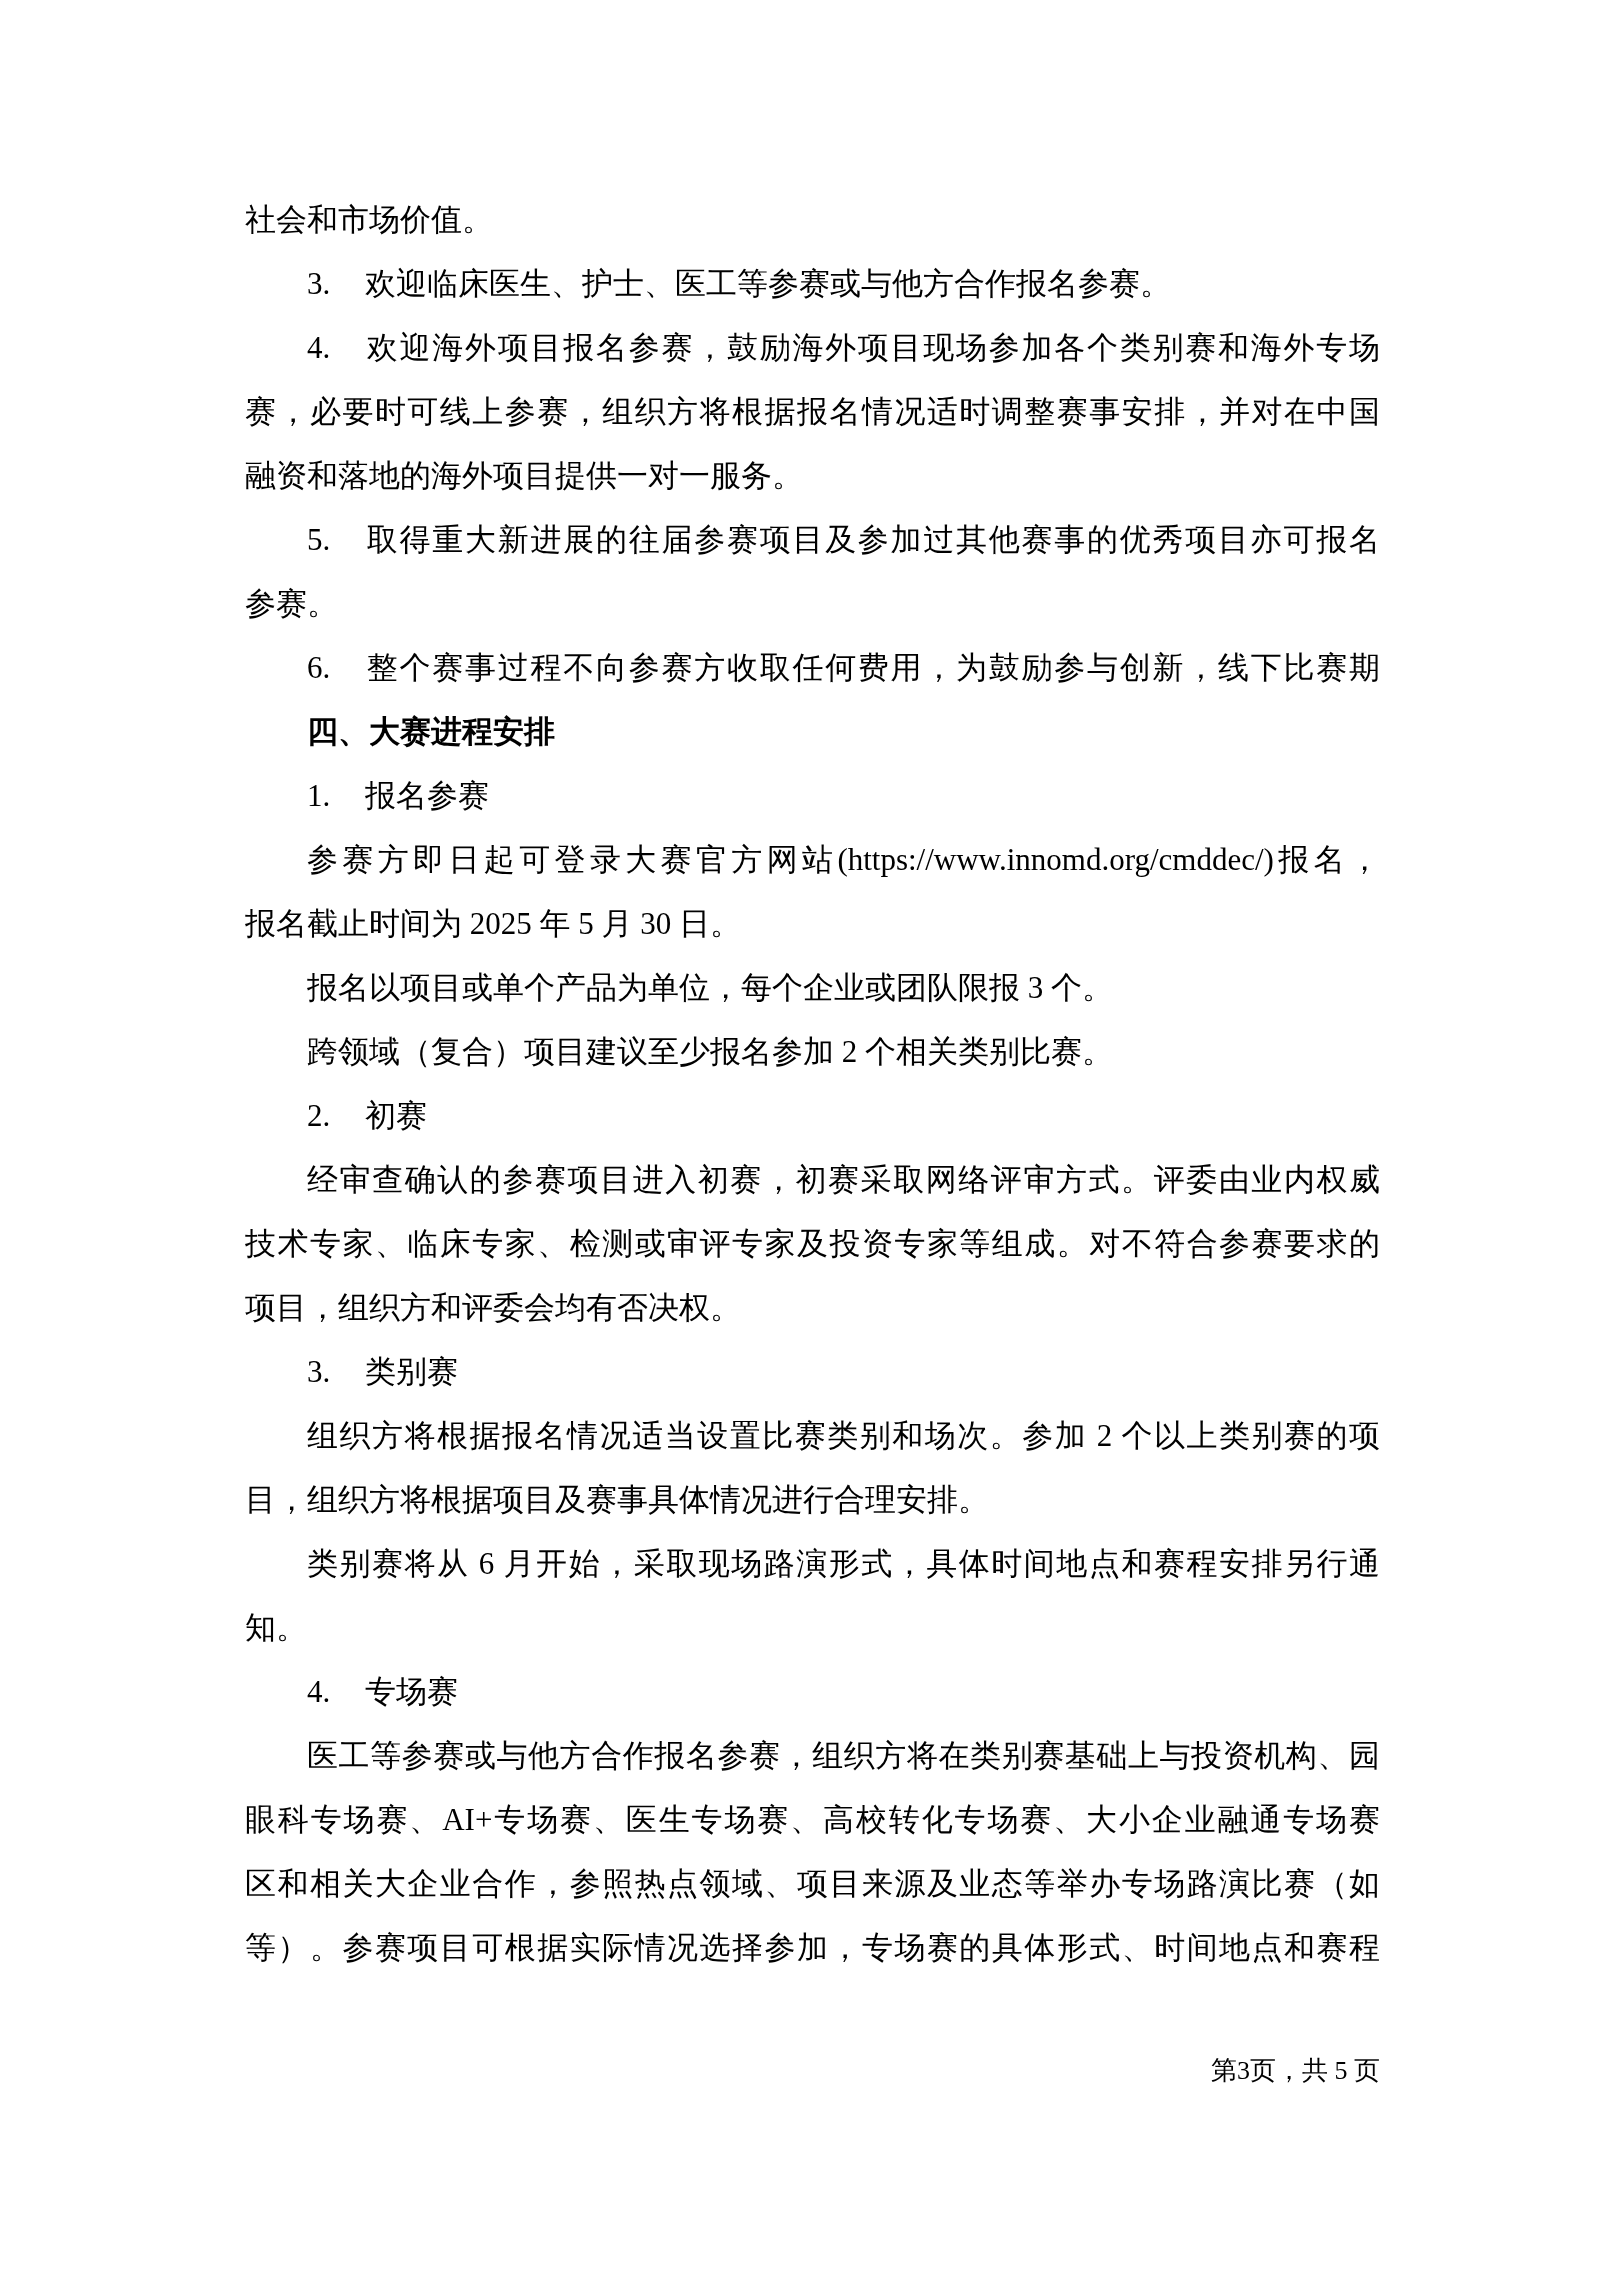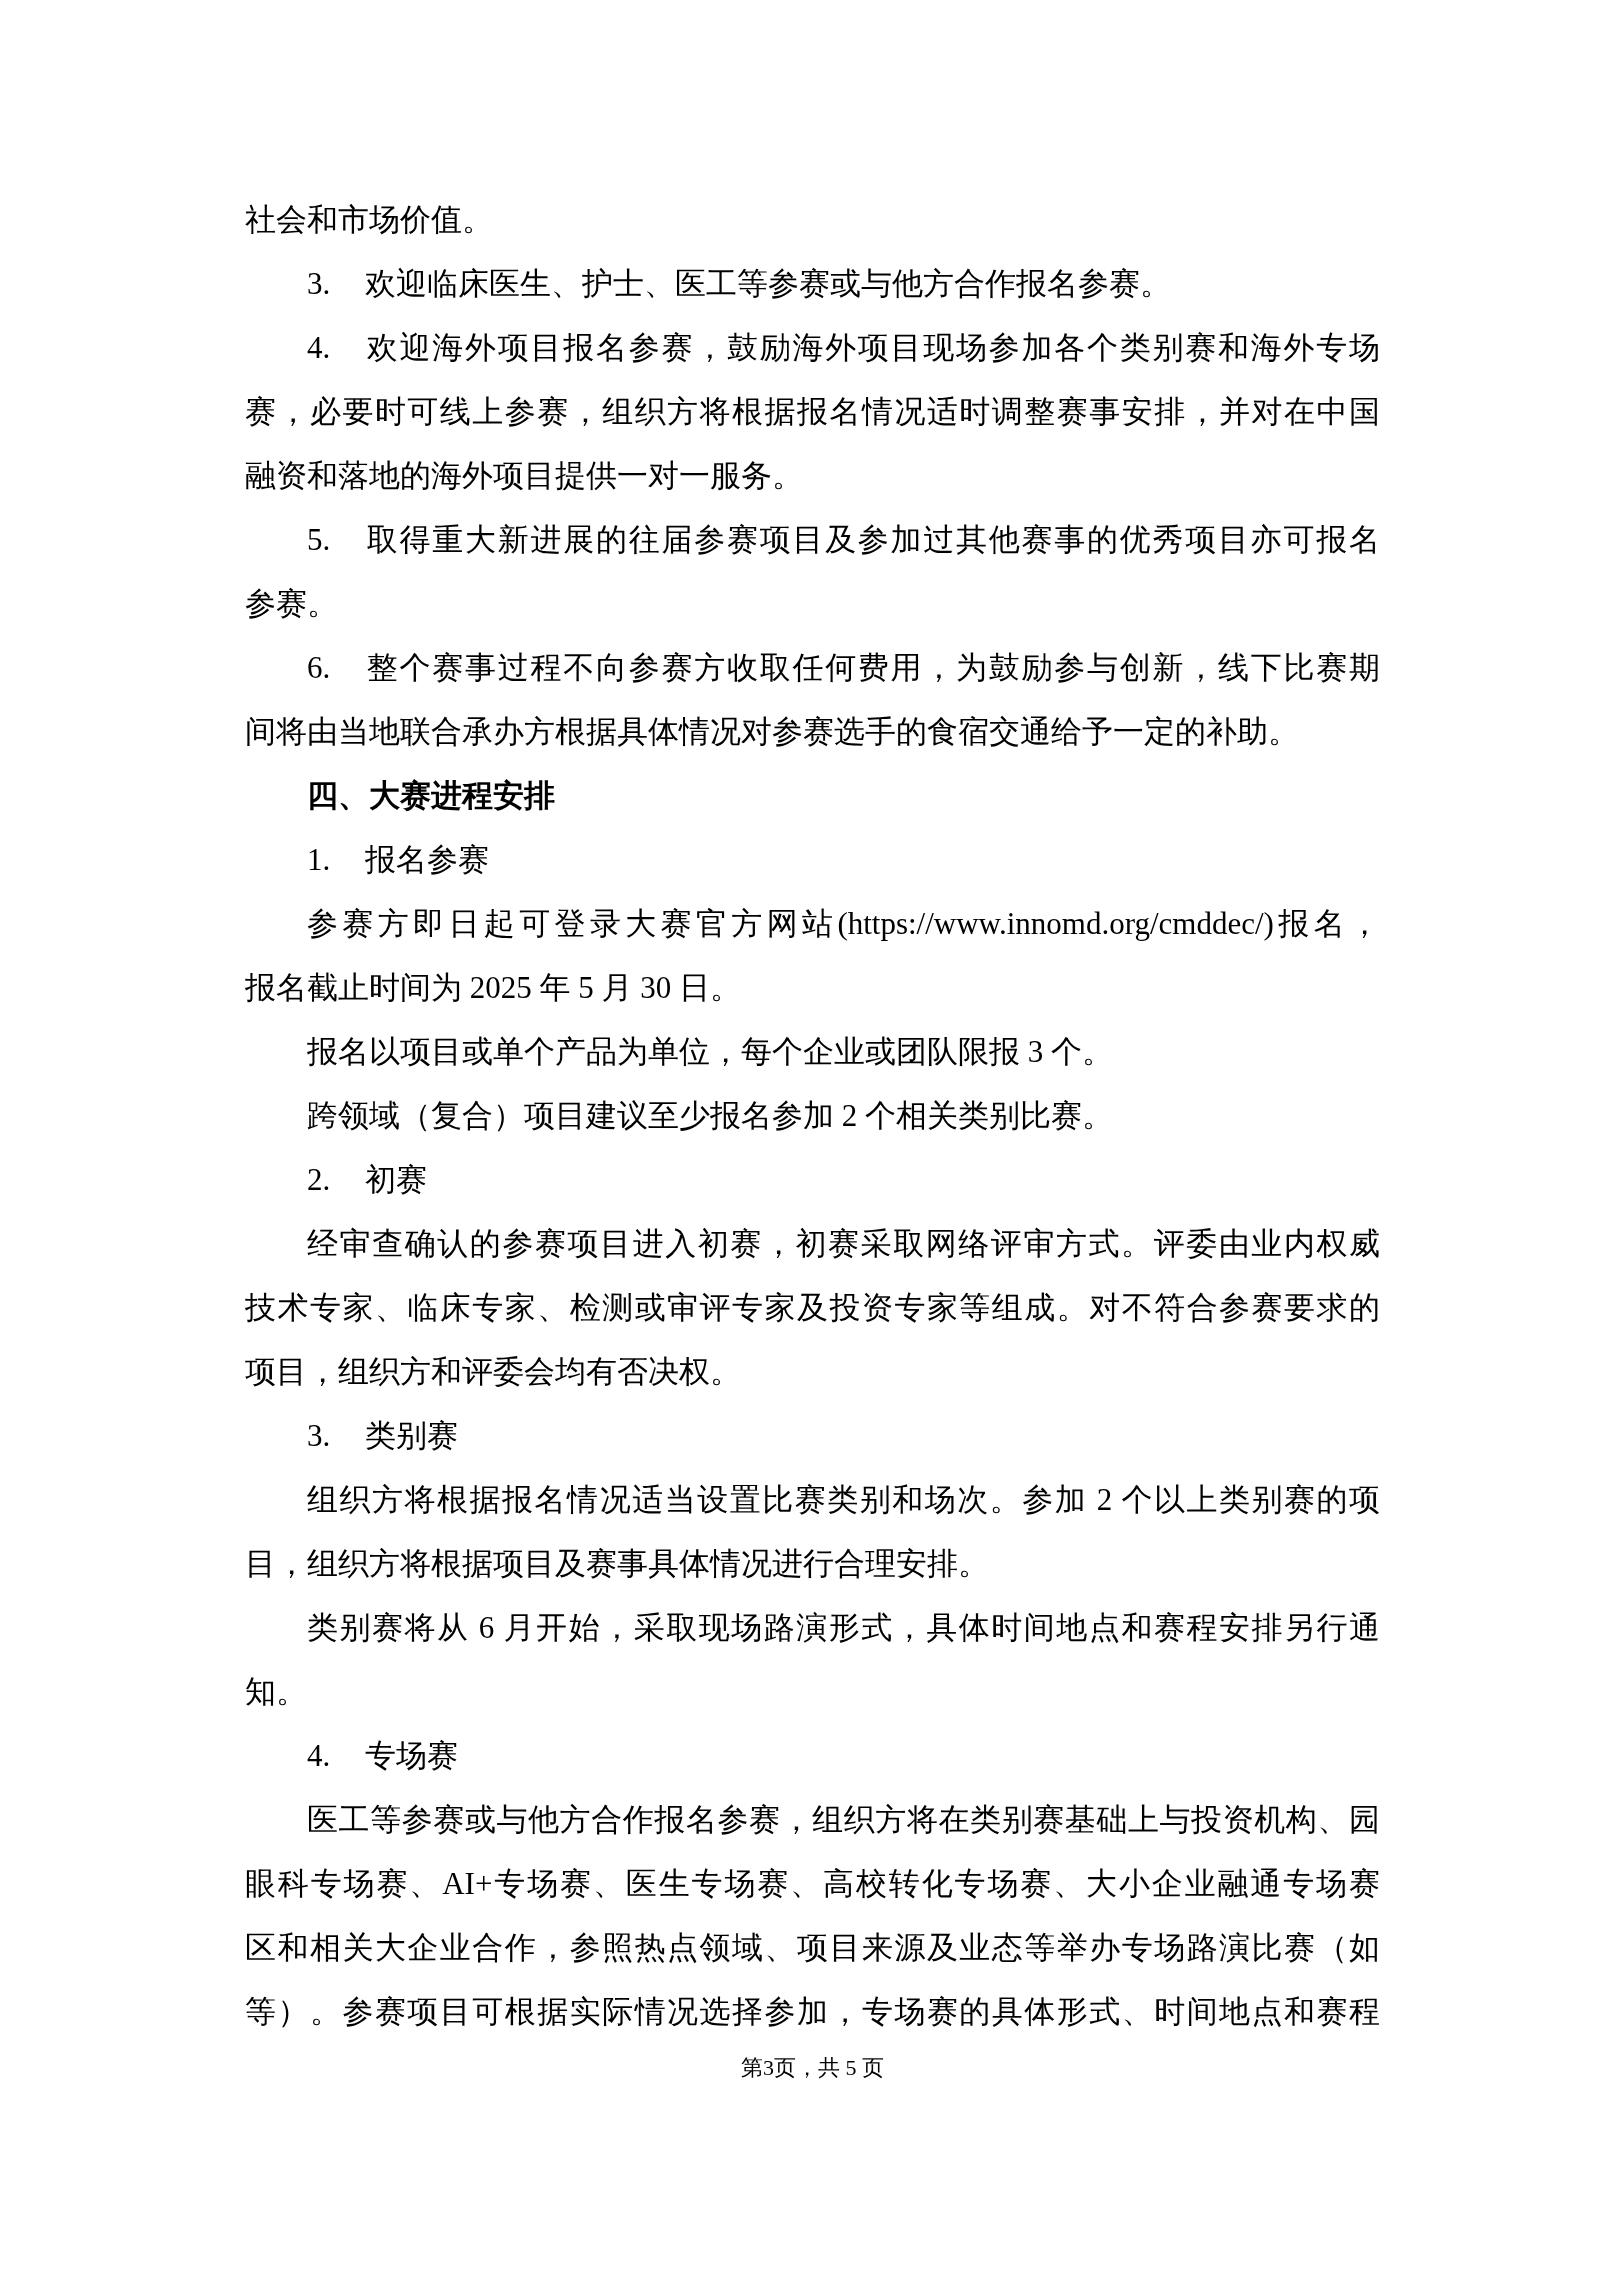--- a/index.html
+++ b/index.html
@@ -55,39 +55,38 @@
   }
   .seg-bold{
     font-weight:400;
     text-align:right;
   }
   .footer{
     position:absolute;
     left:var(--margin-left);
     top:2055px;
     width:var(--text-width);
-    text-align:center;
-    font-size:22px;
+    text-align:right;
+    font-size:26px;
     line-height:1.2;
   }
 </style>
 </head>
 <body>
 
 <div class="page">
   <div class="content" id="body-text">
       <div class="line">社会和市场价值。</div>
       <div class="line indent"><span class="marker">3.</span>欢迎临床医生、护士、医工等参赛或与他方合作报名参赛。</div>
       <div class="line indent fill"><span class="marker">4.</span>欢迎海外项目报名参赛，鼓励海外项目现场参加各个类别赛和海外专场</div>
       <div class="line fill">赛，必要时可线上参赛，组织方将根据报名情况适时调整赛事安排，并对在中国</div>
       <div class="line">融资和落地的海外项目提供一对一服务。</div>
       <div class="line indent fill"><span class="marker">5.</span>取得重大新进展的往届参赛项目及参加过其他赛事的优秀项目亦可报名</div>
       <div class="line">参赛。</div>
       <div class="line indent fill"><span class="marker">6.</span>整个赛事过程不向参赛方收取任何费用，为鼓励参与创新，线下比赛期</div>
-      <div class="line">间将由当地联合承办方根据具体情况对参赛选手的食宿交通给予一定的补助。</div>
       <div class="line indent heading">四、大赛进程安排</div>
       <div class="line indent"><span class="marker">1.</span>报名参赛</div>
       <div class="line indent fill">参赛方即日起可登录大赛官方网站(https://www.innomd.org/cmddec/)报名，</div>
       <div class="line"><span>报名截止时间为 </span><span class="seg-bold">2025 年 5 月 30 日</span><span>。</span></div>
       <div class="line indent">报名以项目或单个产品为单位，每个企业或团队限报 3 个。</div>
       <div class="line indent">跨领域（复合）项目建议至少报名参加 2 个相关类别比赛。</div>
       <div class="line indent"><span class="marker">2.</span>初赛</div>
       <div class="line indent fill">经审查确认的参赛项目进入初赛，初赛采取网络评审方式。评委由业内权威</div>
       <div class="line fill">技术专家、临床专家、检测或审评专家及投资专家等组成。对不符合参赛要求的</div>
       <div class="line">项目，组织方和评委会均有否决权。</div>

